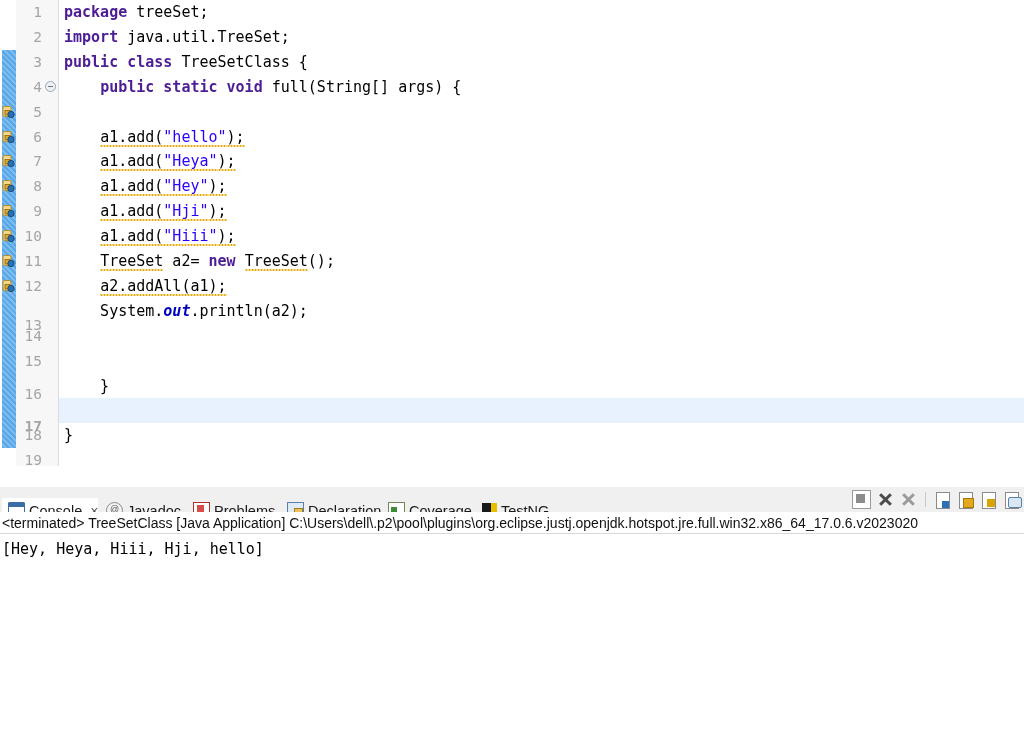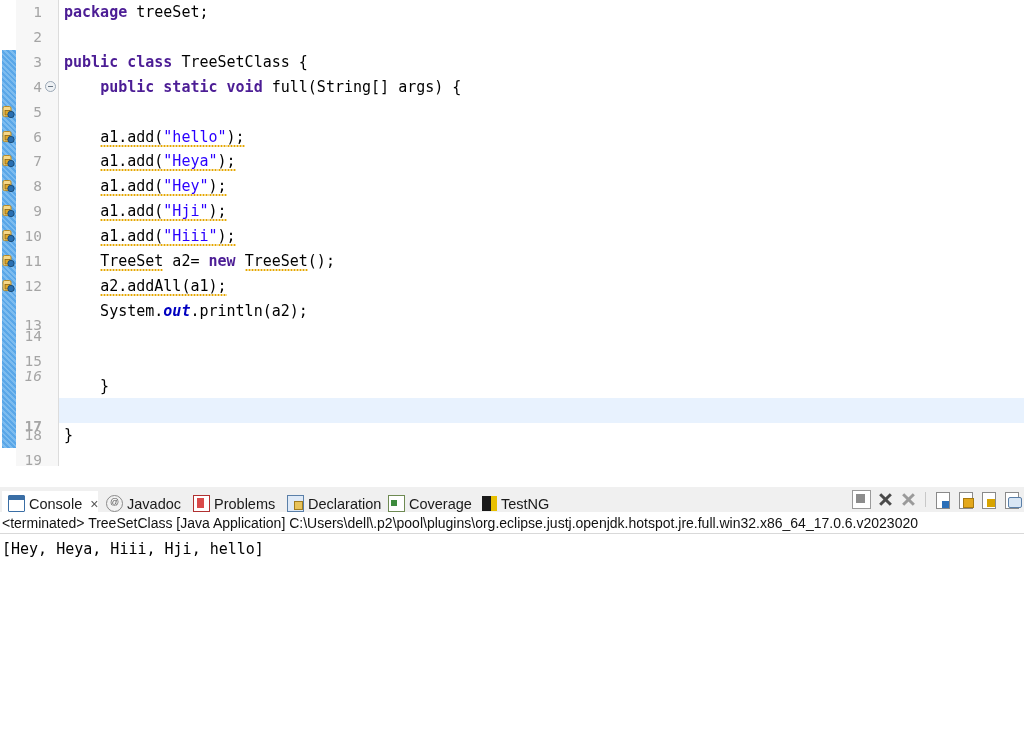--- a/index.html
+++ b/index.html
@@ -145,21 +145,21 @@
   }
   .tabbar {
     position: absolute;
     left: 0; top: 0;
     width: 1024px; height: 25px;
     background: #f0f0f0;
     border-bottom: 1px solid #dcdcdc;
   }
   .tab {
     position: absolute;
-    top: 4px;
+    top: 11px;
     height: 25px;
     display: flex;
     align-items: center;
     gap: 4px;
     font-size: 14.5px;
     color: #1a1a1a;
     padding: 0 6px;
     box-sizing: border-box;
     white-space: nowrap;
   }
@@ -426,31 +426,32 @@
       <div class="ln" style="top: 124.5px;">6</div>
       <div class="ln" style="top: 149.4px;">7</div>
       <div class="ln" style="top: 174.3px;">8</div>
       <div class="ln" style="top: 199.2px;">9</div>
       <div class="ln" style="top: 224.1px;">10</div>
       <div class="ln" style="top: 249px;">11</div>
       <div class="ln" style="top: 273.9px;">12</div>
       <div class="ln" style="top: 298.8px; margin-top: 14px;">13</div>
       <div class="ln" style="top: 323.7px;">14</div>
       <div class="ln" style="top: 348.6px;">15</div>
-      <div class="ln" style="top: 364px; font-style: italic;">16</div>
+      <div class="ln" style="top: 382px;">16</div>
       <div class="ln" style="top: 414px; font-weight: bold;">17</div>
       <div class="ln" style="top: 423.3px;">18</div>
       <div class="ln" style="top: 448.2px;">19</div>
     </div>
   <div class="fold-col" id="fold-col">
       <div class="fold-marker" style="top: 80.7px;"></div>
     </div>
 
   <div class="code-surface" id="code-surface">
       <div class="code-line" style="top: 0px;"><span class="txt"><span class="kw">package </span><span class="plain">treeSet;</span></span></div>
+      <div class="code-line" style="top: 24.9px;"><span class="txt"><span class="kw">import </span><span class="plain">java.util.TreeSet;</span></span></div>
       <div class="code-line" style="top: 49.8px;"><span class="txt"><span class="kw">public class </span><span class="plain">TreeSetClass {</span></span></div>
       <div class="code-line" style="top: 74.7px;"><span class="txt"><span class="plain">    </span><span class="kw">public static void </span><span class="plain">full(String[] args) {</span></span></div>
       <div class="code-line" style="top: 124.5px;"><span class="txt"><span class="plain">    </span><span class="sq">a1.add(</span><span class="str sq">"hello"</span><span class="sq">);</span></span></div>
       <div class="code-line" style="top: 149.4px;"><span class="txt"><span class="plain">    </span><span class="sq">a1.add(</span><span class="str sq">"Heya"</span><span class="sq">);</span></span></div>
       <div class="code-line" style="top: 174.3px;"><span class="txt"><span class="plain">    </span><span class="sq">a1.add(</span><span class="str sq">"Hey"</span><span class="sq">);</span></span></div>
       <div class="code-line" style="top: 199.2px;"><span class="txt"><span class="plain">    </span><span class="sq">a1.add(</span><span class="str sq">"Hji"</span><span class="sq">);</span></span></div>
       <div class="code-line" style="top: 224.1px;"><span class="txt"><span class="plain">    </span><span class="sq">a1.add(</span><span class="str sq">"Hiii"</span><span class="sq">);</span></span></div>
       <div class="code-line" style="top: 249px;"><span class="txt"><span class="plain">    </span><span class="sq">TreeSet</span><span class="plain"> a2= </span><span class="kw">new </span><span class="sq">TreeSet</span><span class="plain">();</span></span></div>
       <div class="code-line" style="top: 273.9px;"><span class="txt"><span class="plain">    </span><span class="sq">a2.addAll(a1);</span></span></div>
       <div class="code-line" style="top: 298.8px;"><span class="txt"><span class="plain">    System.</span><span class="fld">out</span><span class="plain">.println(a2);</span></span></div>

